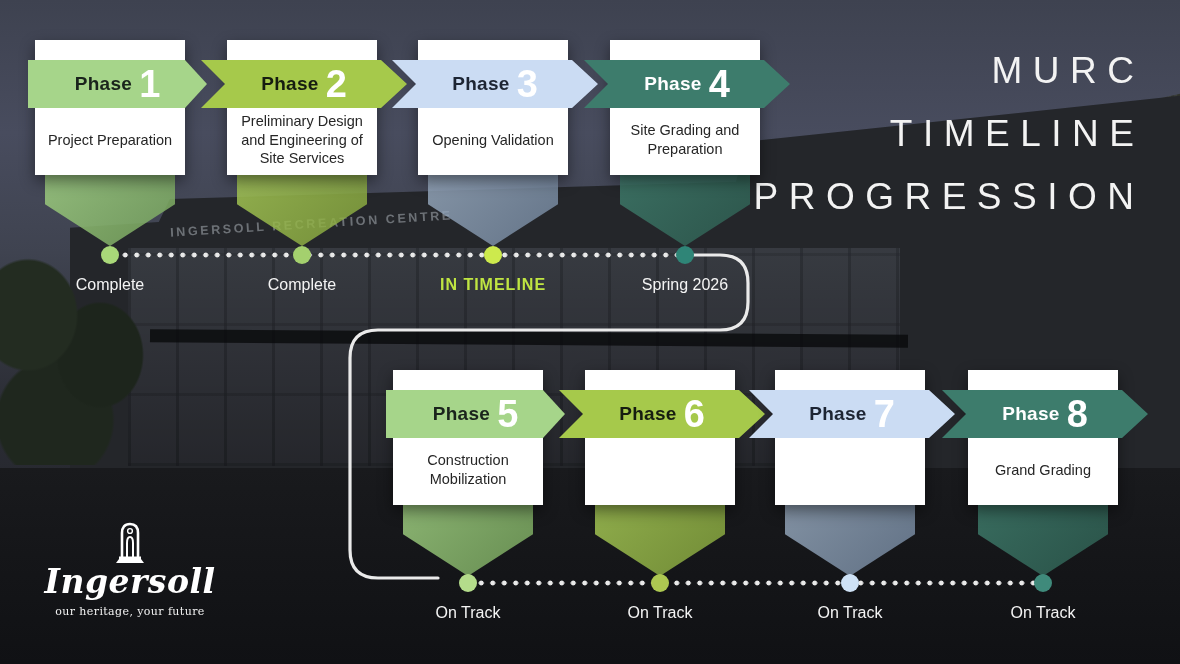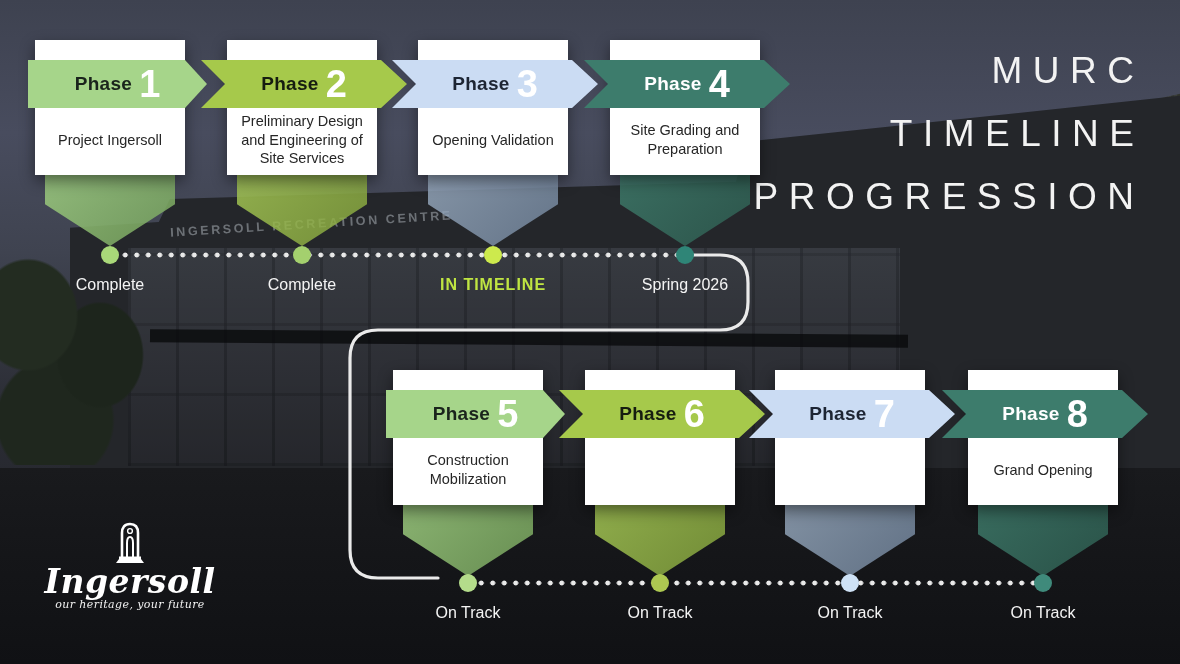--- a/index.html
+++ b/index.html
@@ -65,22 +65,22 @@
     background:var(--dot);}
   .top .dot{top:206px}.bot .dot{top:204px}
   .status{position:absolute;left:50%;width:220px;transform:translateX(-50%);text-align:center;
     font-size:16px;color:var(--sc);font-weight:var(--sw,400);letter-spacing:var(--ls,0);}
   .top .status{top:236px}.bot .status{top:234px}
   
   .logo{position:absolute;left:40px;top:519px;width:180px;text-align:center;color:#fff;}
   .logo-icon{display:block;margin:0 auto 0;}
   .logo-name{font-family:"DejaVu Serif",serif;font-style:italic;font-weight:700;
     font-size:33px;line-height:1;letter-spacing:.5px;}
-  .logo-tagline{font-family:"DejaVu Serif",serif;font-style:italic;font-size:11px;
-    margin-top:0;letter-spacing:.4px;color:#f2f2f2;}
+  .logo-tagline{font-family:"DejaVu Serif",serif;font-size:11px;
+    margin-top:7px;letter-spacing:.4px;color:#f2f2f2;}
 </style>
 </head>
 <body>
 
 <div class="stage">
 
   <div class="bg-wall"></div>
   <div class="bg-building"></div>
   <div class="bg-windows"></div>
   <div class="bg-canopy"></div>
@@ -101,21 +101,21 @@
     <span>PROGRESSION</span>
   </div>
 
   <div class="phase top p1" style="--c: #a6d58a; --lc: #1a241c; --dot: #a9d879; --pa: rgba(158,205,128,0.85); --pb: rgba(121,168,94,0.82); --sc: #f4f4f4; --sw: 400;">
     <div class="pent"></div>
     <div class="card">
       <div class="band flat">
         <span class="plabel">Phase</span>
         <span class="pnum">1</span>
       </div>
-      <div class="desc">Project Ingersoll</div>
+      <div class="desc">Project Preparation</div>
     </div>
     <div class="dot"></div>
     <div class="status">Complete</div>
   </div>
 
   <div class="phase top p2" style="--c: #a6c94b; --lc: #161d10; --dot: #a4d06e; --pa: rgba(164,198,84,0.85); --pb: rgba(133,165,60,0.82); --sc: #f4f4f4; --sw: 400;">
     <div class="pent"></div>
     <div class="card">
       <div class="band notch">
         <span class="plabel">Phase</span>
@@ -190,21 +190,21 @@
     <div class="status">On Track</div>
   </div>
 
   <div class="phase bot p8" style="--c: #3d7c6c; --lc: #ffffff; --dot: #3f8a7b; --pa: rgba(62,122,106,0.85); --pb: rgba(46,95,82,0.82); --sc: #f4f4f4; --sw: 400;">
     <div class="pent"></div>
     <div class="card">
       <div class="band notch">
         <span class="plabel">Phase</span>
         <span class="pnum">8</span>
       </div>
-      <div class="desc">Grand Opening</div>
+      <div class="desc">Grand Grading</div>
     </div>
     <div class="dot"></div>
     <div class="status">On Track</div>
   </div>
 
   <div class="logo">
     <svg class="logo-icon" width="44" height="46" viewBox="0 0 44 46">
       <path d="M14 38 L14 14 Q14 5 22 5 Q30 5 30 14 L30 38" fill="none" stroke="#ffffff" stroke-width="2.6"></path>
       <path d="M19 38 L19 24 Q19 18 22 18 Q25 18 25 24 L25 38" fill="none" stroke="#ffffff" stroke-width="2"></path>
       <circle cx="22" cy="12" r="2.4" fill="none" stroke="#ffffff" stroke-width="1.4"></circle>

